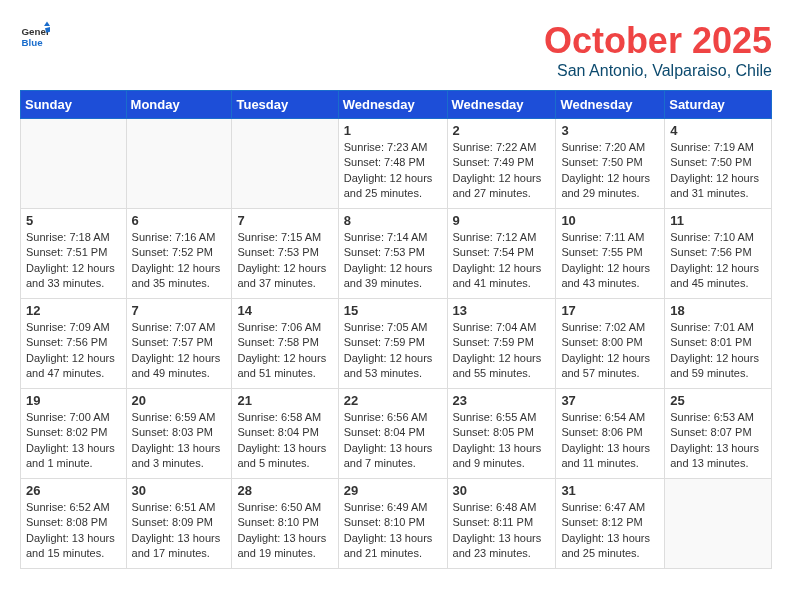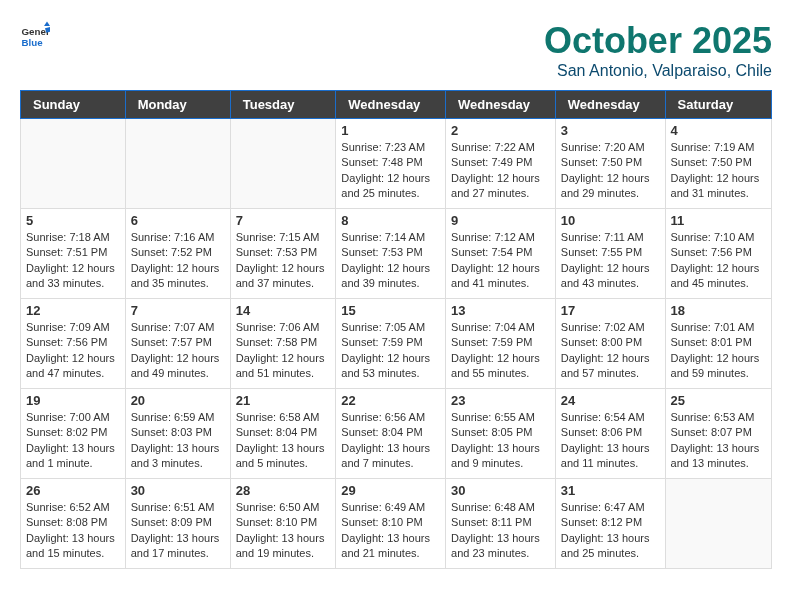--- a/index.html
+++ b/index.html
@@ -24,35 +24,35 @@
     .logo-icon {
       width: 30px;
       height: 30px;
     }
     .title-section {
       text-align: right;
     }
     .month-title {
       font-size: 36px;
       font-weight: bold;
-      color: #0f766e;
+      color: #ef4444;
     }
     .location-title {
       font-size: 16px;
       color: #0c4a6e;
     }
     .calendar-table {
       width: 100%;
       border-collapse: collapse;
       border: 1px solid #ccc;
     }
     .calendar-table th {
-      background-color: #404040;
+      background-color: #1d4ed8;
       color: #fff;
-      padding: 6px 12px;
+      padding: 6px 4px;
       text-align: left;
       font-size: 13px;
       border: 1px solid #1a6dcc;
     }
     .calendar-table td {
       vertical-align: top;
       padding: 4px 5px;
       border: 1px solid #ddd;
       height: 90px;
       width: 113px;
@@ -202,21 +202,21 @@
       </td>
         <td>
         <span class="day-number">22</span>
         <span class="cell-text">Sunrise: 6:56 AM<br>Sunset: 8:04 PM<br>Daylight: 13 hours and 7 minutes.</span>
       </td>
         <td>
         <span class="day-number">23</span>
         <span class="cell-text">Sunrise: 6:55 AM<br>Sunset: 8:05 PM<br>Daylight: 13 hours and 9 minutes.</span>
       </td>
         <td>
-        <span class="day-number">24</span>
+        <span class="day-number">37</span>
         <span class="cell-text">Sunrise: 6:54 AM<br>Sunset: 8:06 PM<br>Daylight: 13 hours and 11 minutes.</span>
       </td>
         <td>
         <span class="day-number">25</span>
         <span class="cell-text">Sunrise: 6:53 AM<br>Sunset: 8:07 PM<br>Daylight: 13 hours and 13 minutes.</span>
       </td>
       </tr>
       <tr>
         <td>
         <span class="day-number">26</span>

